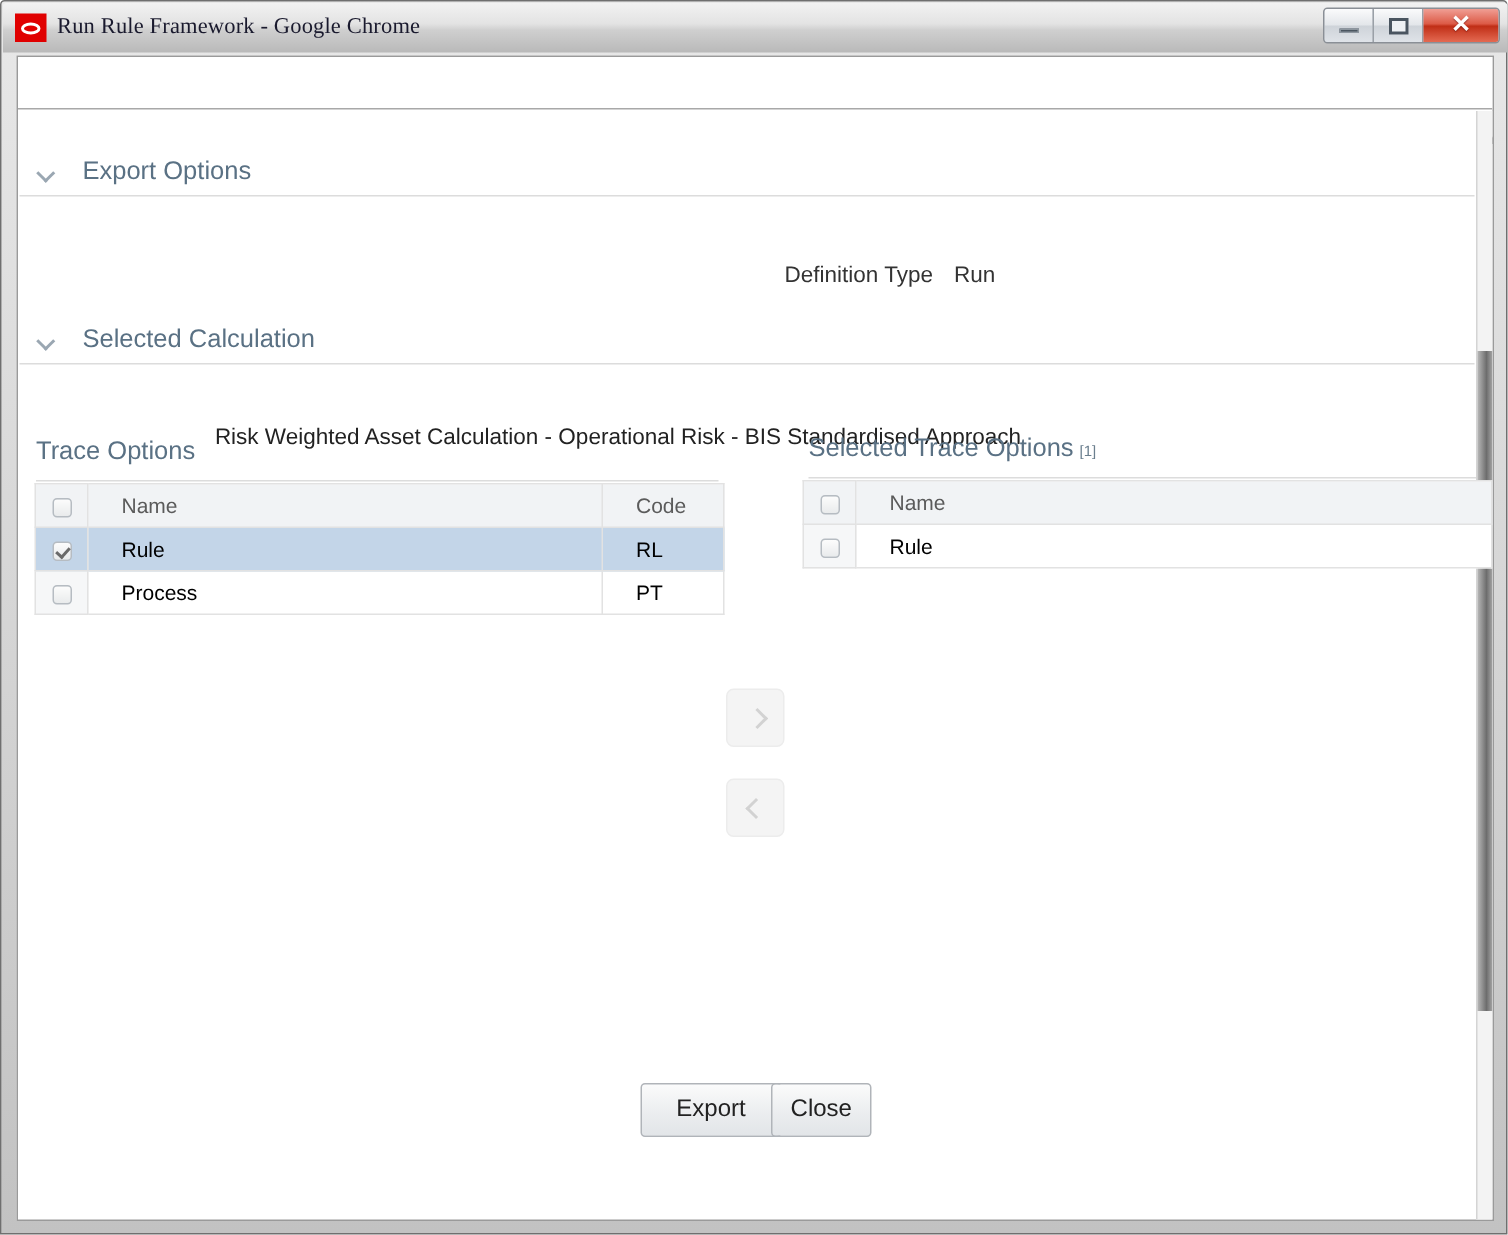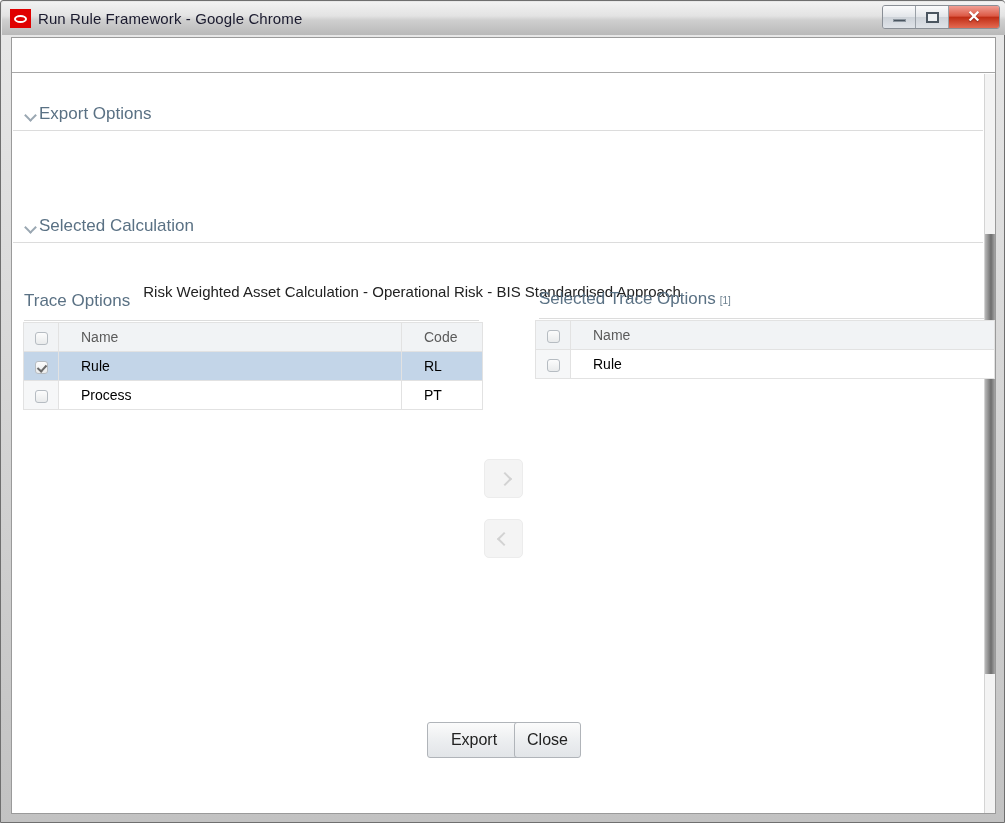--- a/index.html
+++ b/index.html
@@ -50,20 +50,21 @@
     box-sizing: border-box;
     background: #e00000;
   }
   .title-text {
     position: absolute;
     left: 36px; top: 8px;
     font-size: 15px;
     color: #1a1a2e;
     white-space: nowrap;
     letter-spacing: 0.1px;
+    font-family: Liberation Serif, serif;
   }
 
   .winbtns {
     position: absolute;
     right: 5px; top: 3px;
     display: flex;
     height: 22px;
     border: 1px solid #8a8f96;
     border-radius: 3px;
     overflow: hidden;
@@ -161,21 +162,21 @@
 
   
   .section-header {
     position: absolute;
     left: 12px;
     font-size: 17px;
     color: #5a7184;
     white-space: nowrap;
     display: flex;
     align-items: center;
-    gap: 2px;
+    gap: 18px;
   }
   .chev {
     display: inline-block;
     width: 13px;
     height: 13px;
     position: relative;
     flex: 0 0 auto;
   }
   .chev::before {
     content: "";
@@ -371,20 +372,24 @@
       <div class="thumb"></div>
     </div>
 
     <div class="section-header" style="top:66px;">
       <span class="chev"></span>
       <span>Export Options</span>
     </div>
     <div class="hrule" style="top:92px;"></div>
 
 
+    <div class="field-row" style="top:137px;">
+      <div class="field-label">Definition Type</div>
+      <div class="field-value">Run</div>
+    </div>
 
     <div class="section-header" style="top:178px;">
       <span class="chev"></span>
       <span>Selected Calculation</span>
     </div>
     <div class="hrule" style="top:204px;"></div>
 
     <div class="def-name">Risk Weighted Asset Calculation - Operational Risk - BIS Standardised Approach</div>
 
     <div class="panel-title" style="left:12px; top:253px;text-align:right;">

